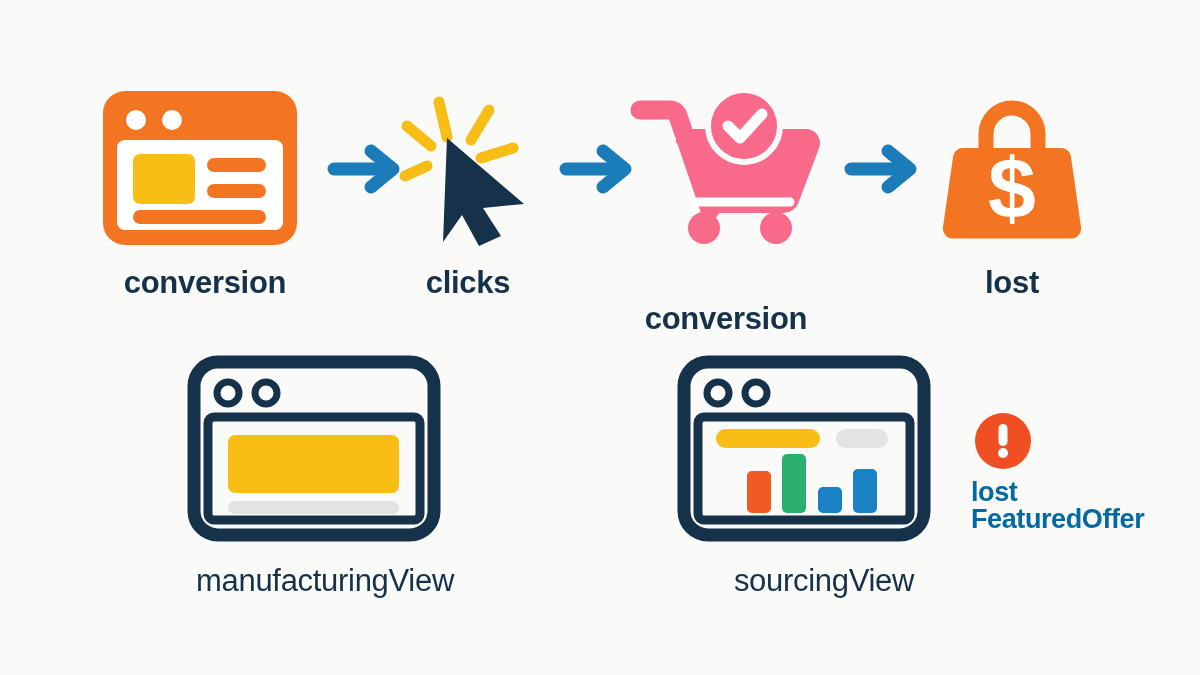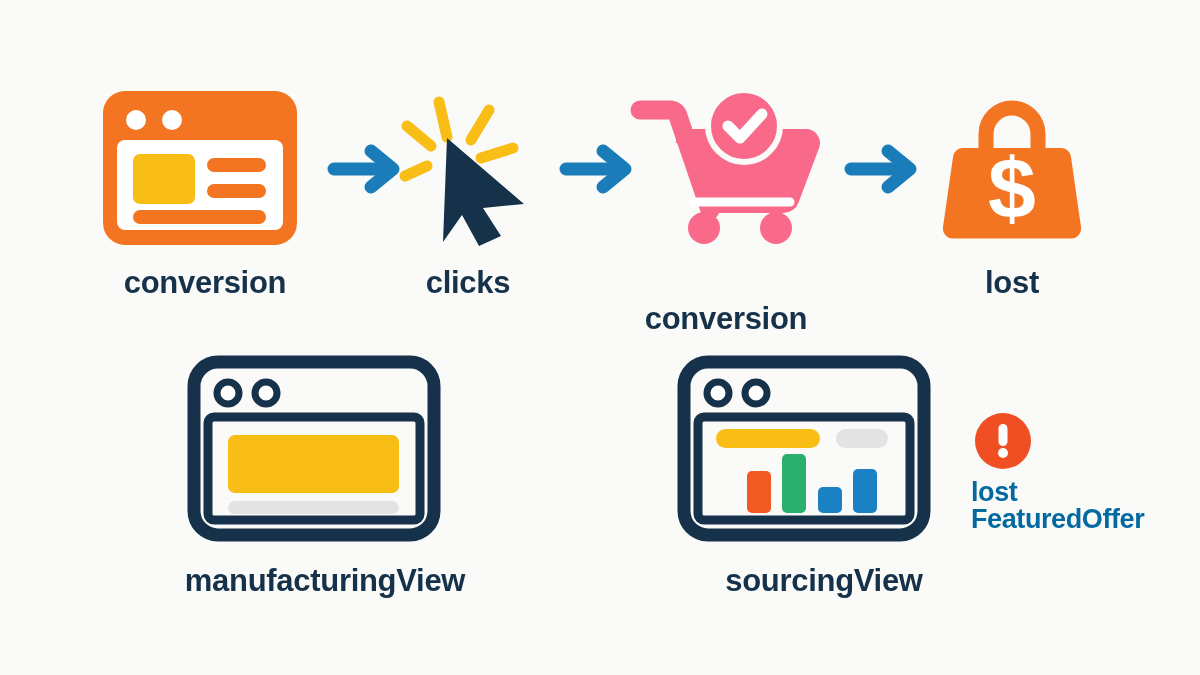--- a/index.html
+++ b/index.html
@@ -20,21 +20,21 @@
     position:absolute;
     font-weight:bold;
     font-size:31px;
     color:#16314A;
     letter-spacing:-0.3px;
     white-space:nowrap;
     text-align:center;
   }
   .blabel {
     position:absolute;
-    font-weight:bold;
+    font-weight:normal;
     font-size:31px;
     color:#16314A;
     letter-spacing:-0.3px;
     white-space:nowrap;
     text-align:center;
   }
 
   
   .lost-text {
     position:absolute;

